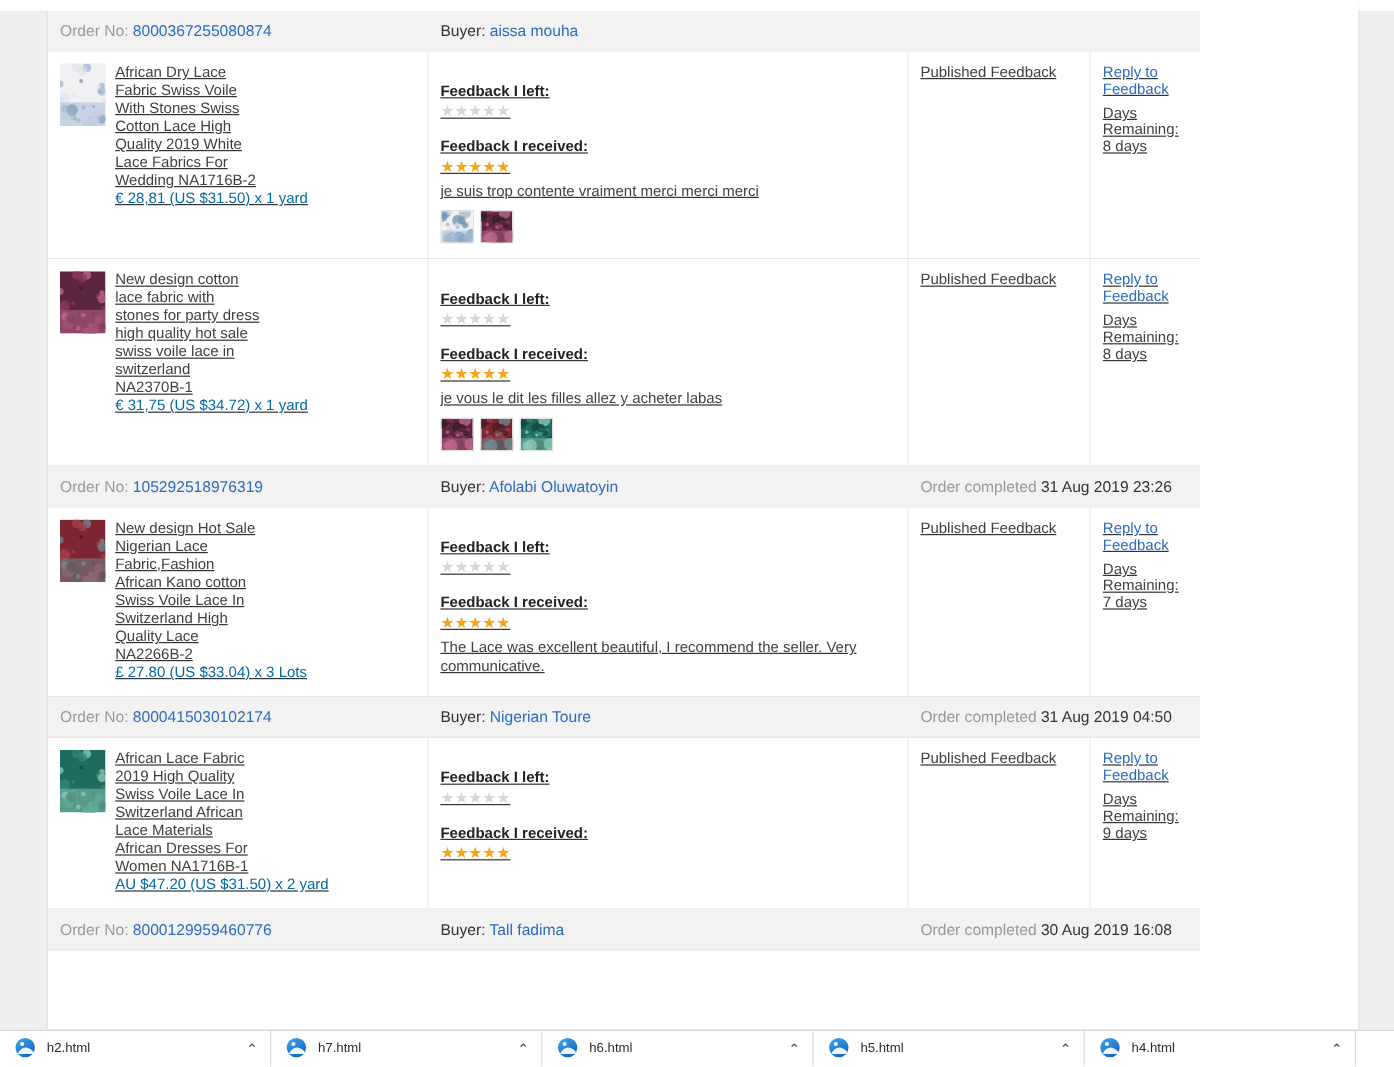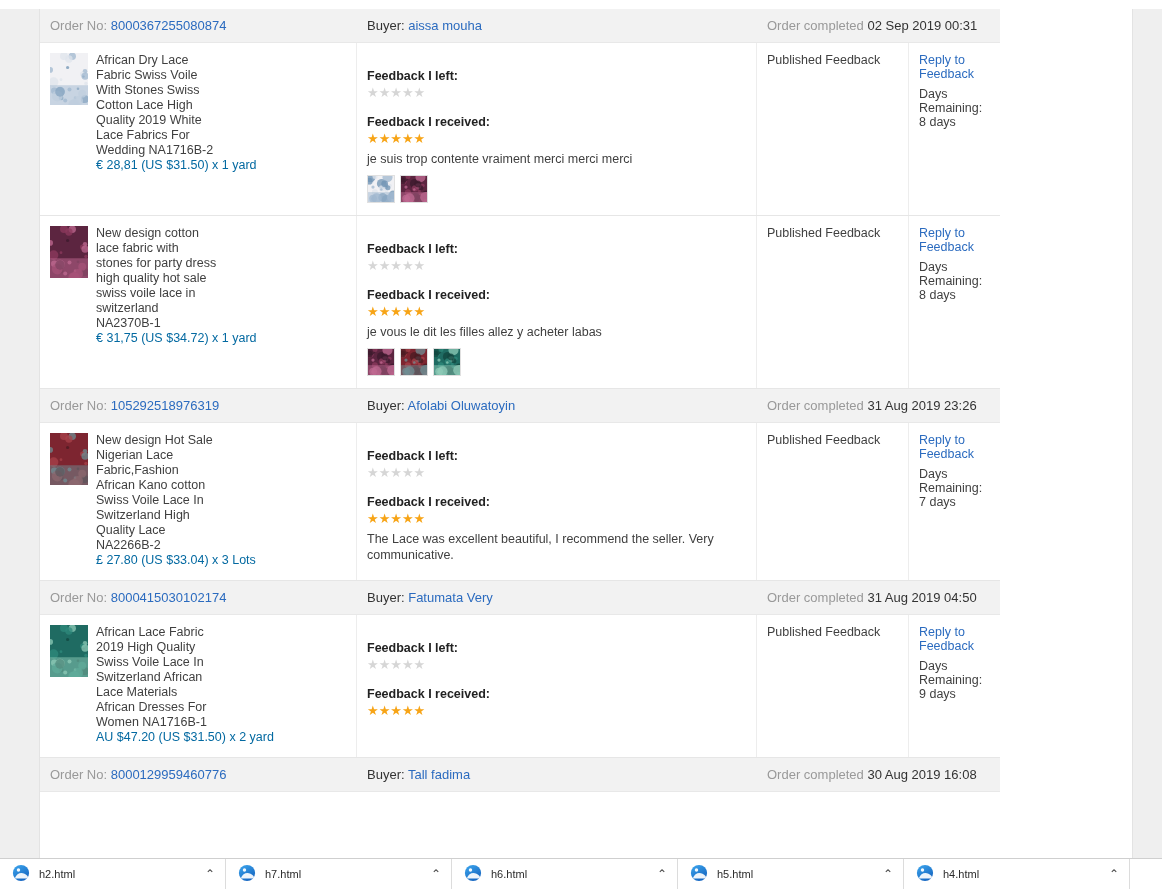--- a/index.html
+++ b/index.html
@@ -66,20 +66,21 @@
   .oh-order { width: 317px; color: #999999; }
   .oh-buyer { width: 400px; color: #333333; }
   .oh-date  { flex: 1; color: #999999; }
   .oh-link { color: #2b6bbf; text-decoration: none; }
   .oh-strong { color: #333; }
 
   .item-row {
     display: flex;
     border-bottom: 1px solid #e6e6e6;
     background: #ffffff;
+    text-decoration: underline;
   }
   .cell { padding: 10px 10px 12px 10px; }
 
   .c-product { width: 317px; display: flex; gap: 8px; border-right:1px solid #ededed; }
   .c-feedback { width: 400px; border-right: 1px solid #ededed; }
   .c-status { width: 152px; border-right: 1px solid #ededed; }
   .c-reply { flex: 1; }
 
   .thumb {
     width: 38px; height: 52px;
@@ -165,21 +166,20 @@
   <div class="viewport">
     <div class="left-gutter"></div>
     <div class="left-gutter-white"></div>
     <div class="right-gutter"></div>
     <div class="right-gutter-white"></div>
 
     <div class="content" id="orders-container">
         <div class="order-header">
           <div class="oh-cell oh-order"><span>Order No:</span> <a href="#" class="oh-link">8000367255080874</a></div>
           <div class="oh-cell oh-buyer"><span class="oh-strong">Buyer:</span> <a href="#" class="oh-link">aissa mouha</a></div>
-          <div class="oh-cell oh-date"><span>Order completed</span> <span class="oh-strong">02 Sep 2019 00:31</span></div>
         </div>
         <div class="item-row">
           <div class="cell c-product">
             <div class="thumb">
               <svg viewBox="0 0 38 52" xmlns="http://www.w3.org/2000/svg">
                 <rect x="0" y="0" width="38" height="52" fill="#f1f1f4"></rect>
                 <circle cx="0.2" cy="16.9" r="2.8" fill="#9fb7cf" opacity="0.75"></circle>
                 <circle cx="15.2" cy="47.4" r="2.0" fill="#9fb7cf" opacity="0.75"></circle>
                 <circle cx="4.3" cy="37.8" r="3.3" fill="#9fb7cf" opacity="0.75"></circle>
                 <circle cx="17.6" cy="14.5" r="1.6" fill="#6f93b3" opacity="0.75"></circle>
@@ -512,21 +512,21 @@
           <div class="cell c-status">
             <div class="status-text">Published Feedback</div>
           </div>
           <div class="cell c-reply">
             <a href="#" class="reply-link">Reply to Feedback</a>
             <div class="reply-days">Days Remaining: 7 days</div>
           </div>
         </div>
         <div class="order-header">
           <div class="oh-cell oh-order"><span>Order No:</span> <a href="#" class="oh-link">8000415030102174</a></div>
-          <div class="oh-cell oh-buyer"><span class="oh-strong">Buyer:</span> <a href="#" class="oh-link">Fatumata Very</a></div>
+          <div class="oh-cell oh-buyer"><span class="oh-strong">Buyer:</span> <a href="#" class="oh-link">Nigerian Toure</a></div>
           <div class="oh-cell oh-date"><span>Order completed</span> <span class="oh-strong">31 Aug 2019 04:50</span></div>
         </div>
         <div class="item-row">
           <div class="cell c-product">
             <div class="thumb">
               <svg viewBox="0 0 38 52" xmlns="http://www.w3.org/2000/svg">
                 <rect x="0" y="0" width="38" height="52" fill="#1f6b62"></rect>
                 <circle cx="0.2" cy="16.9" r="2.8" fill="#8fcbb8" opacity="0.75"></circle>
                 <circle cx="15.2" cy="47.4" r="2.0" fill="#8fcbb8" opacity="0.75"></circle>
                 <circle cx="4.3" cy="37.8" r="3.3" fill="#8fcbb8" opacity="0.75"></circle>

